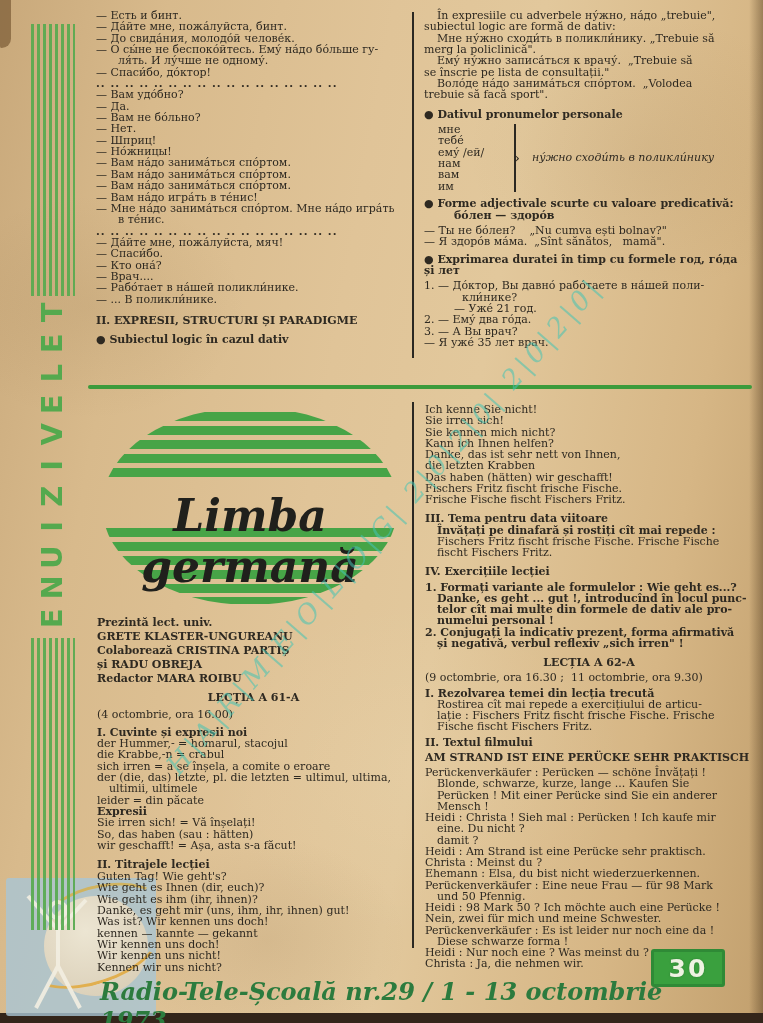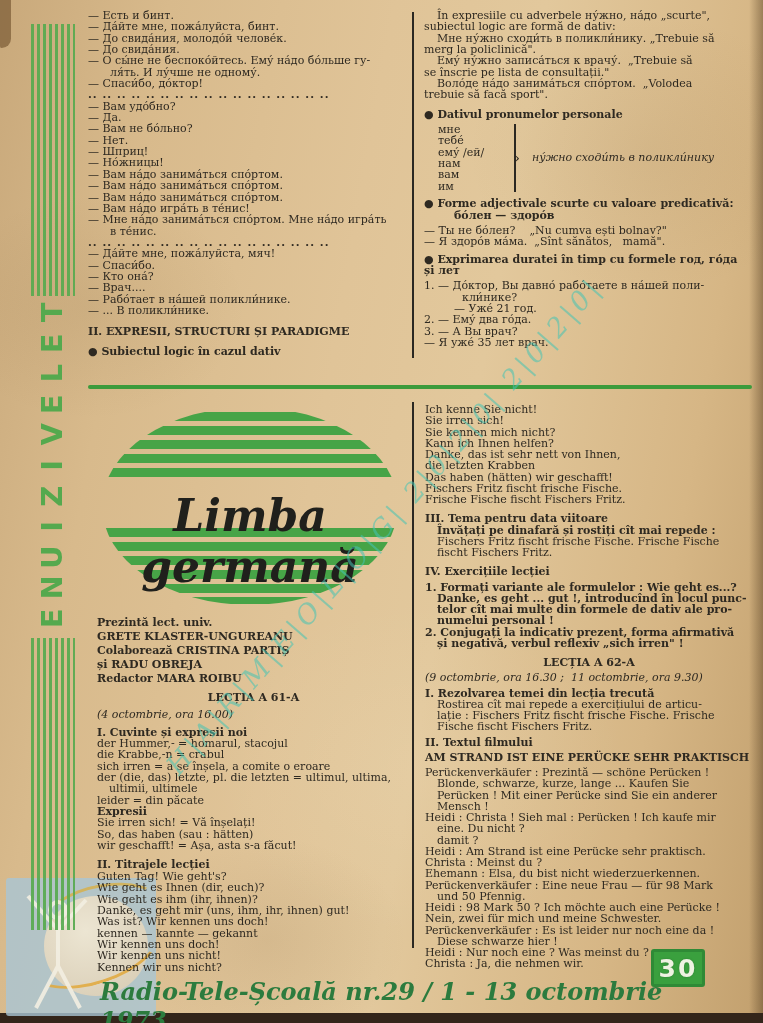--- a/index.html
+++ b/index.html
@@ -11,21 +11,21 @@
   .mottle{position:absolute;inset:0;pointer-events:none;
     background:
       radial-gradient(220px 160px at 12% 30%, rgba(120,90,50,.10), transparent 70%),
       radial-gradient(260px 200px at 85% 15%, rgba(120,90,50,.08), transparent 70%),
       radial-gradient(300px 240px at 55% 75%, rgba(255,245,220,.10), transparent 70%),
       radial-gradient(200px 150px at 35% 92%, rgba(110,80,45,.10), transparent 70%);}
   
   .coltext{position:absolute;font-size:11px;line-height:11.35px;}
   .ln{white-space:pre-wrap;}
   .b{font-weight:700;}
-  .i{font-style:italic;}
+  .i{}
   .ctr{text-align:center;}
   .indent{text-indent:13px;}
   .dots{font-weight:700;letter-spacing:1px;white-space:nowrap;overflow:hidden;}
   .mt4{margin-top:4px;} .mt6{margin-top:6px;} .mt8{margin-top:8px;} .mt10{margin-top:10px;}
   .rus .ind{padding-left:22px;} .rus .ind2{padding-left:30px;} .rus .ind3{padding-left:38px;}
   .ger .ind{padding-left:12px;}
   .credits{line-height:14px;}
   
   .vrule{position:absolute;width:2px;background:#2b2822;}
   .hrule-green{position:absolute;left:88px;width:664px;height:4px;background:#3c9b3c;border-radius:2px;}
@@ -41,21 +41,21 @@
   .ptable{display:flex;align-items:stretch;margin:4px 0 0 14px;}
   .plist{width:76px;}
   .pbar{width:0;border-left:2px solid #2b2822;margin-right:4px;position:relative;}
   .pbrace{position:absolute;left:-2px;top:50%;transform:translateY(-50%);font-size:15px;line-height:1;}
   .pphrase{display:flex;align-items:center;font-style:italic;padding-left:12px;}
   
   .logo{position:absolute;left:100px;top:404px;width:300px;height:204px;}
   .logo-title{position:absolute;left:0;top:86px;width:100%;text-align:center;
     font-family:"DejaVu Serif",serif;font-style:italic;font-weight:700;font-size:44px;color:#20201c;}
   
-  .badge{position:absolute;left:651px;top:949px;width:54px;height:38px;background:#3aa03e;
+  .badge{position:absolute;left:651px;top:949px;width:74px;height:38px;background:#3aa03e;
     border:3px solid #2f8a36;border-radius:3px;box-sizing:border-box;
     display:flex;align-items:center;justify-content:center;
     font-family:"DejaVu Sans",sans-serif;font-weight:700;font-size:25px;letter-spacing:2px;color:#eef3e2;
     text-shadow:0 0 2px rgba(40,100,45,.6);}
   .footer{position:absolute;left:100px;top:977px;width:600px;
     font-family:"DejaVu Serif",serif;font-style:italic;font-weight:700;font-size:24px;color:#2c7b3e;}
   
   .watermark{position:absolute;left:0;top:0;width:920px;
     transform:translate(160px,760px) rotate(-49deg);transform-origin:0 0;
     font-family:"DejaVu Serif",serif;font-style:italic;font-size:27px;letter-spacing:4px;
@@ -115,25 +115,24 @@
         <line x1="52" y1="88" x2="30" y2="130"></line>
         <line x1="52" y1="88" x2="74" y2="130"></line>
       </g>
     </svg>
   </div>
 
   <div class="vrule" style="left:412px;top:12px;height:346px;"></div>
   <div class="vrule" style="left:412px;top:402px;height:546px;"></div>
   <div class="hrule-green z2" style="top:385px;"></div>
 
-  <div class="coltext rus z3" style="left:88px;top:10px;width:322px;">
+  <div class="coltext rus z3" style="left:96px;top:10px;width:322px;">
       <div class="ln">— Есть и бинт.</div>
       <div class="ln">— Да́йте мне, пожа́луйста, бинт.</div>
       <div class="ln">— До свида́ния, молодо́й челове́к.</div>
-      <div class="ln">— До свида́ния.</div>
       <div class="ln">— О сы́не не беспоко́йтесь. Ему́ на́до бо́льше гу-</div>
       <div class="ln ind">ля́ть. И лу́чше не одному́.</div>
       <div class="ln">— Спаси́бо, до́ктор!</div>
       <div class="ln dots">.. .. .. .. .. .. .. .. .. .. .. .. .. .. .. .. ..</div>
       <div class="ln">— Вам удо́бно?</div>
       <div class="ln">— Да.</div>
       <div class="ln">— Вам не бо́льно?</div>
       <div class="ln">— Нет.</div>
       <div class="ln">— Шприц!</div>
       <div class="ln">— Но́жницы!</div>
@@ -149,21 +148,21 @@
       <div class="ln">— Кто она́?</div>
       <div class="ln">— Врач....</div>
       <div class="ln">— Рабо́тает в на́шей поликли́нике.</div>
       <div class="ln">— ... В поликли́нике.</div>
       <div class="ln b mt10">II. EXPRESII, STRUCTURI ȘI PARADIGME</div>
       <div class="ln b mt8">● Subiectul logic în cazul dativ</div>
     </div>
 
   <div class="coltext rus z3" style="left:424px;top:10px;width:330px;">
     <div>
-        <div class="ln indent">În expresiile cu adverbele ну́жно, на́до „scurte",</div>
+        <div class="ln indent">În expresiile cu adverbele ну́жно, на́до „trebuie",</div>
         <div class="ln">subiectul logic are formă de dativ:</div>
         <div class="ln indent">Мне ну́жно сходи́ть в поликли́нику. „Trebuie să</div>
         <div class="ln">merg la policlinică".</div>
         <div class="ln indent">Ему́ ну́жно записа́ться к врачу́.  „Trebuie să</div>
         <div class="ln">se înscrie pe lista de consultații."</div>
         <div class="ln indent">Воло́де на́до занима́ться спо́ртом.  „Volodea</div>
         <div class="ln">trebuie să facă sport".</div>
         <div class="ln b mt8">● Dativul pronumelor personale</div>
       </div>
     <div class="ptable">
@@ -277,36 +276,36 @@
       <div class="ln b">2. Conjugați la indicativ prezent, forma afirmativă</div>
       <div class="ln b ind">și negativă, verbul reflexiv „sich irren" !</div>
       <div class="ln b ctr mt8">LECȚIA A 62-A</div>
       <div class="ln i mt4">(9 octombrie, ora 16.30 ;  11 octombrie, ora 9.30)</div>
       <div class="ln b mt4">I. Rezolvarea temei din lecția trecută</div>
       <div class="ln ind">Rostirea cît mai repede a exercițiului de articu-</div>
       <div class="ln ind">lație : Fischers Fritz fischt frische Fische. Frische</div>
       <div class="ln ind">Fische fischt Fischers Fritz.</div>
       <div class="ln b mt4">II. Textul filmului</div>
       <div class="ln b mt4">AM STRAND IST EINE PERÜCKE SEHR PRAKTISCH</div>
-      <div class="ln mt4">Perückenverkäufer : Prezintă — schöne Perücken !</div>
+      <div class="ln mt4">Perückenverkäufer : Perücken — schöne Învățați !</div>
       <div class="ln ind">Blonde, schwarze, kurze, lange ... Kaufen Sie</div>
       <div class="ln ind">Perücken ! Mit einer Perücke sind Sie ein anderer</div>
       <div class="ln ind">Mensch !</div>
       <div class="ln">Heidi : Christa ! Sieh mal : Perücken ! Ich kaufe mir</div>
       <div class="ln ind">eine. Du nicht ?</div>
       <div class="ln ind">damit ?</div>
       <div class="ln">Heidi : Am Strand ist eine Perücke sehr praktisch.</div>
       <div class="ln">Christa : Meinst du ?</div>
       <div class="ln">Ehemann : Elsa, du bist nicht wiederzuerkennen.</div>
       <div class="ln">Perückenverkäufer : Eine neue Frau — für 98 Mark</div>
       <div class="ln ind">und 50 Pfennig.</div>
       <div class="ln">Heidi : 98 Mark 50 ? Ich möchte auch eine Perücke !</div>
       <div class="ln">Nein, zwei für mich und meine Schwester.</div>
       <div class="ln">Perückenverkäufer : Es ist leider nur noch eine da !</div>
-      <div class="ln ind">Diese schwarze hier !</div>
+      <div class="ln ind">Diese schwarze forma !</div>
       <div class="ln">Heidi : Nur noch eine ? Was meinst du ?</div>
       <div class="ln">Christa : Ja, die nehmen wir.</div>
     </div>
 
   <div class="badge z3">30</div>
   <div class="footer z3">Radio-Tele-Școală nr.29 / 1 - 13  octombrie  1973</div>
 
   <div class="watermark">H|A|R|M|E|O|L|O|G|   2|0|2|0|   2|0|2|0|</div>
 
   <div class="edge-right"></div>

